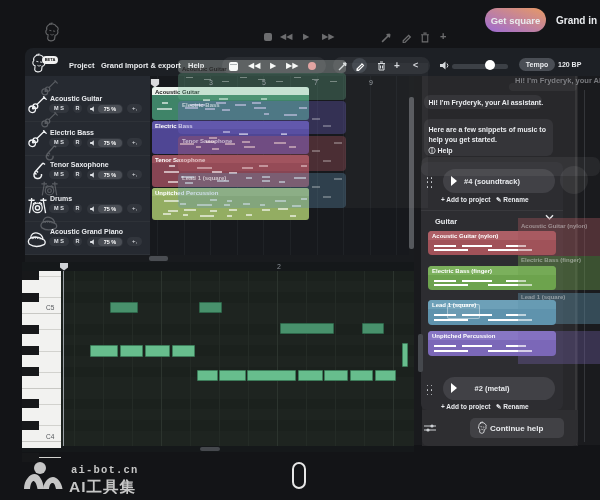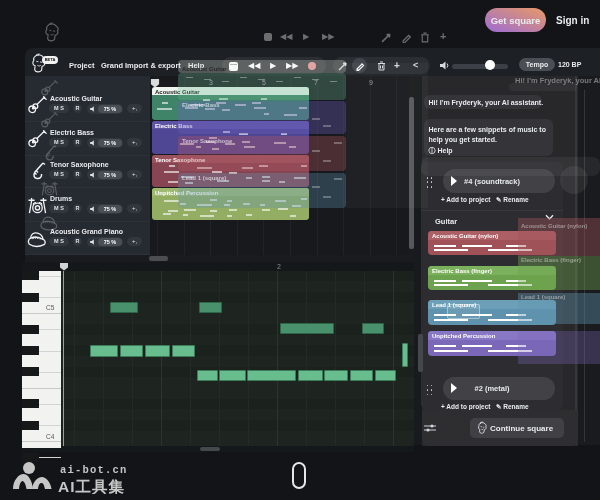--- a/index.html
+++ b/index.html
@@ -7,21 +7,21 @@
        font-family:"Liberation Sans",sans-serif;-webkit-font-smoothing:antialiased;}
   .a{position:absolute;}
   .txt{color:#e9ebee;font-weight:bold;}
 </style>
 </head>
 <body>
 
 <div class="a" style="left:485px;top:8px;width:61px;height:24px;border-radius:12px;
   background:linear-gradient(to bottom left,#e89a64,#9c6bd4);"></div>
 <div class="a txt" style="left:485px;top:15px;width:61px;text-align:center;font-size:9.5px;">Get square</div>
-<div class="a txt" style="left:556px;top:15px;font-size:10px;">Sign in</div>
+<div class="a txt" style="left:556px;top:15px;font-size:10px;">Grand in</div>
 
 <div class="a" style="left:25px;top:48px;width:575px;height:28px;background:#1d2025;border-radius:8px 0 0 0;"></div>
 <div id="logo" class="a" style="left:29px;top:53px;width:19px;height:21px;"><svg width="100%" height="100%" viewBox="0 0 20 22">
       <path d="M7 3 C9.5 1.2 14 1.8 15 4.4 C17 5.2 17.6 7.6 16.4 9 C17.6 11.5 15.8 13.8 13.8 14 L13.2 18.2 C11 20.8 6.6 20 6 17.6 L6.4 13.4 C4 12.7 3.2 9.6 5 7.9 C4.4 6 5.6 4 7 3Z" fill="none" stroke="#e8eaec" stroke-width="1.2" stroke-linecap="round"></path>
       <path d="M8.1 8.8 l1.4 0.3 M12 9.4 l1.4 0.3 M9.2 13.2 c1 0.8 2.3 0.5 2.9 -0.1 M7.8 2.7 l0.7 -1.5 M10 2.1 l0.4 -1.4" fill="none" stroke="#e8eaec" stroke-width="0.96" stroke-linecap="round"></path>
     </svg></div>
 <div class="a" style="left:42px;top:56px;width:16px;height:8px;background:#f2f2f2;border-radius:4px;color:#111;font-size:4px;font-weight:bold;text-align:center;line-height:8px;">BETA</div>
 <div class="a txt" style="left:69px;top:61px;font-size:7.5px;">Project</div>
 <div class="a txt" style="left:101px;top:61px;font-size:7.5px;">Grand</div>
 <div class="a txt" style="left:125px;top:61px;font-size:7.5px;">Import &amp; export</div>
@@ -350,21 +350,21 @@
     <div class="a txt" style="left:496px;top:403.2px;font-size:6.5px;">✎ Rename</div>
   </div>
 
 <div class="a" style="left:422px;top:410px;width:156px;height:36px;background:#2e2e31;border-radius:0 0 6px 6px;"></div>
 <svg class="a" style="left:424px;top:423px" width="12" height="10" viewBox="0 0 12 10">
     <path d="M0 3 h12 M0 7 h12" stroke="#cfd2d6" stroke-width="1"></path>
     <circle cx="8" cy="3" r="1.6" fill="#cfd2d6"></circle>
     <circle cx="4" cy="7" r="1.6" fill="#cfd2d6"></circle>
   </svg>
 <div class="a" style="left:470px;top:418px;width:94px;height:20px;background:#414145;border-radius:5px;"></div>
-<div class="a txt" style="left:490px;top:424px;font-size:8px;">Continue square</div>
+<div class="a txt" style="left:490px;top:424px;font-size:8px;">Continue help</div>
 <div id="cmlogo" class="a" style="left:476px;top:421px;width:12px;height:14px;"><svg width="100%" height="100%" viewBox="0 0 20 22">
       <path d="M7 3 C9.5 1.2 14 1.8 15 4.4 C17 5.2 17.6 7.6 16.4 9 C17.6 11.5 15.8 13.8 13.8 14 L13.2 18.2 C11 20.8 6.6 20 6 17.6 L6.4 13.4 C4 12.7 3.2 9.6 5 7.9 C4.4 6 5.6 4 7 3Z" fill="none" stroke="#e8eaec" stroke-width="1.4" stroke-linecap="round"></path>
       <path d="M8.1 8.8 l1.4 0.3 M12 9.4 l1.4 0.3 M9.2 13.2 c1 0.8 2.3 0.5 2.9 -0.1 M7.8 2.7 l0.7 -1.5 M10 2.1 l0.4 -1.4" fill="none" stroke="#e8eaec" stroke-width="1.1199999999999999" stroke-linecap="round"></path>
     </svg></div>
 
 <div id="proll">
     <div class="a" style="left:22px;top:262px;width:392px;height:190px;background:#15181a;"></div>
     <div class="a" style="left:277px;top:263px;color:#8a8f96;font-size:7px;">2</div>
     <svg class="a" style="left:59px;top:262px" width="10" height="9" viewBox="0 0 10 9">
       <path d="M1 1 h8 v4.5 l-4 3 L1 5.5z" fill="#cfd2d6"></path>
@@ -427,21 +427,21 @@
       <div class="a" style="left:0;top:0.44999999999998863px;width:17px;height:9px;background:#17181a;"></div>
       <div class="a" style="left:17px;top:4.949999999999989px;width:22px;height:0.8px;background:#d2d2ce;"></div>
       <div class="a" style="left:24px;top:33.46000000000001px;color:#55585c;font-size:6.5px;">C5</div>
       <div class="a" style="left:24px;top:161.5px;color:#55585c;font-size:6.5px;">C4</div>
     </div>
     <div class="a" style="left:62.5px;top:271px;width:1.4px;height:175px;background:#9aa0a6;"></div>
     <div class="a" style="left:200px;top:447px;width:20px;height:4px;background:#45484d;border-radius:2px;"></div>
     <div class="a" style="left:418px;top:334px;width:5px;height:38px;background:#45484d;border-radius:2px;"></div>
   </div>
 
-<div id="wm" class="a" style="left:10px;top:460px;width:130px;height:34px;"><svg width="100%" height="100%" viewBox="0 0 130 34">
+<div id="wm" class="a" style="left:21px;top:460px;width:130px;height:34px;"><svg width="100%" height="100%" viewBox="0 0 130 34">
       <g fill="#c6c6c6">
         <circle cx="19" cy="8" r="6"></circle>
         <path d="M3 29 C3 20 9 14 13.5 14 C18 14 22 20 23 29 L16.5 29 C15.5 23 13.5 21 12.5 21 C11.5 21 9.5 23 9 29 Z"></path>
         <path d="M22 29 C23 21 28 17 32 17 C36 17 40.5 22 41.5 29 L35 29 C34 24.5 33 23 31.5 23 C30 23 28.5 24.5 28 29 Z"></path>
         <text x="50" y="13" font-family="Liberation Mono,monospace" font-size="10.5" font-weight="bold" letter-spacing="1.2">ai-bot.cn</text>
         <text x="48" y="32" font-family="Liberation Sans,sans-serif" font-size="15.5" font-weight="bold" letter-spacing="1">AI工具集</text>
       </g>
     </svg></div>
 <div class="a" style="left:292px;top:462px;width:10px;height:23px;border:2px solid #e6e6e6;border-radius:7px;"></div>
 

